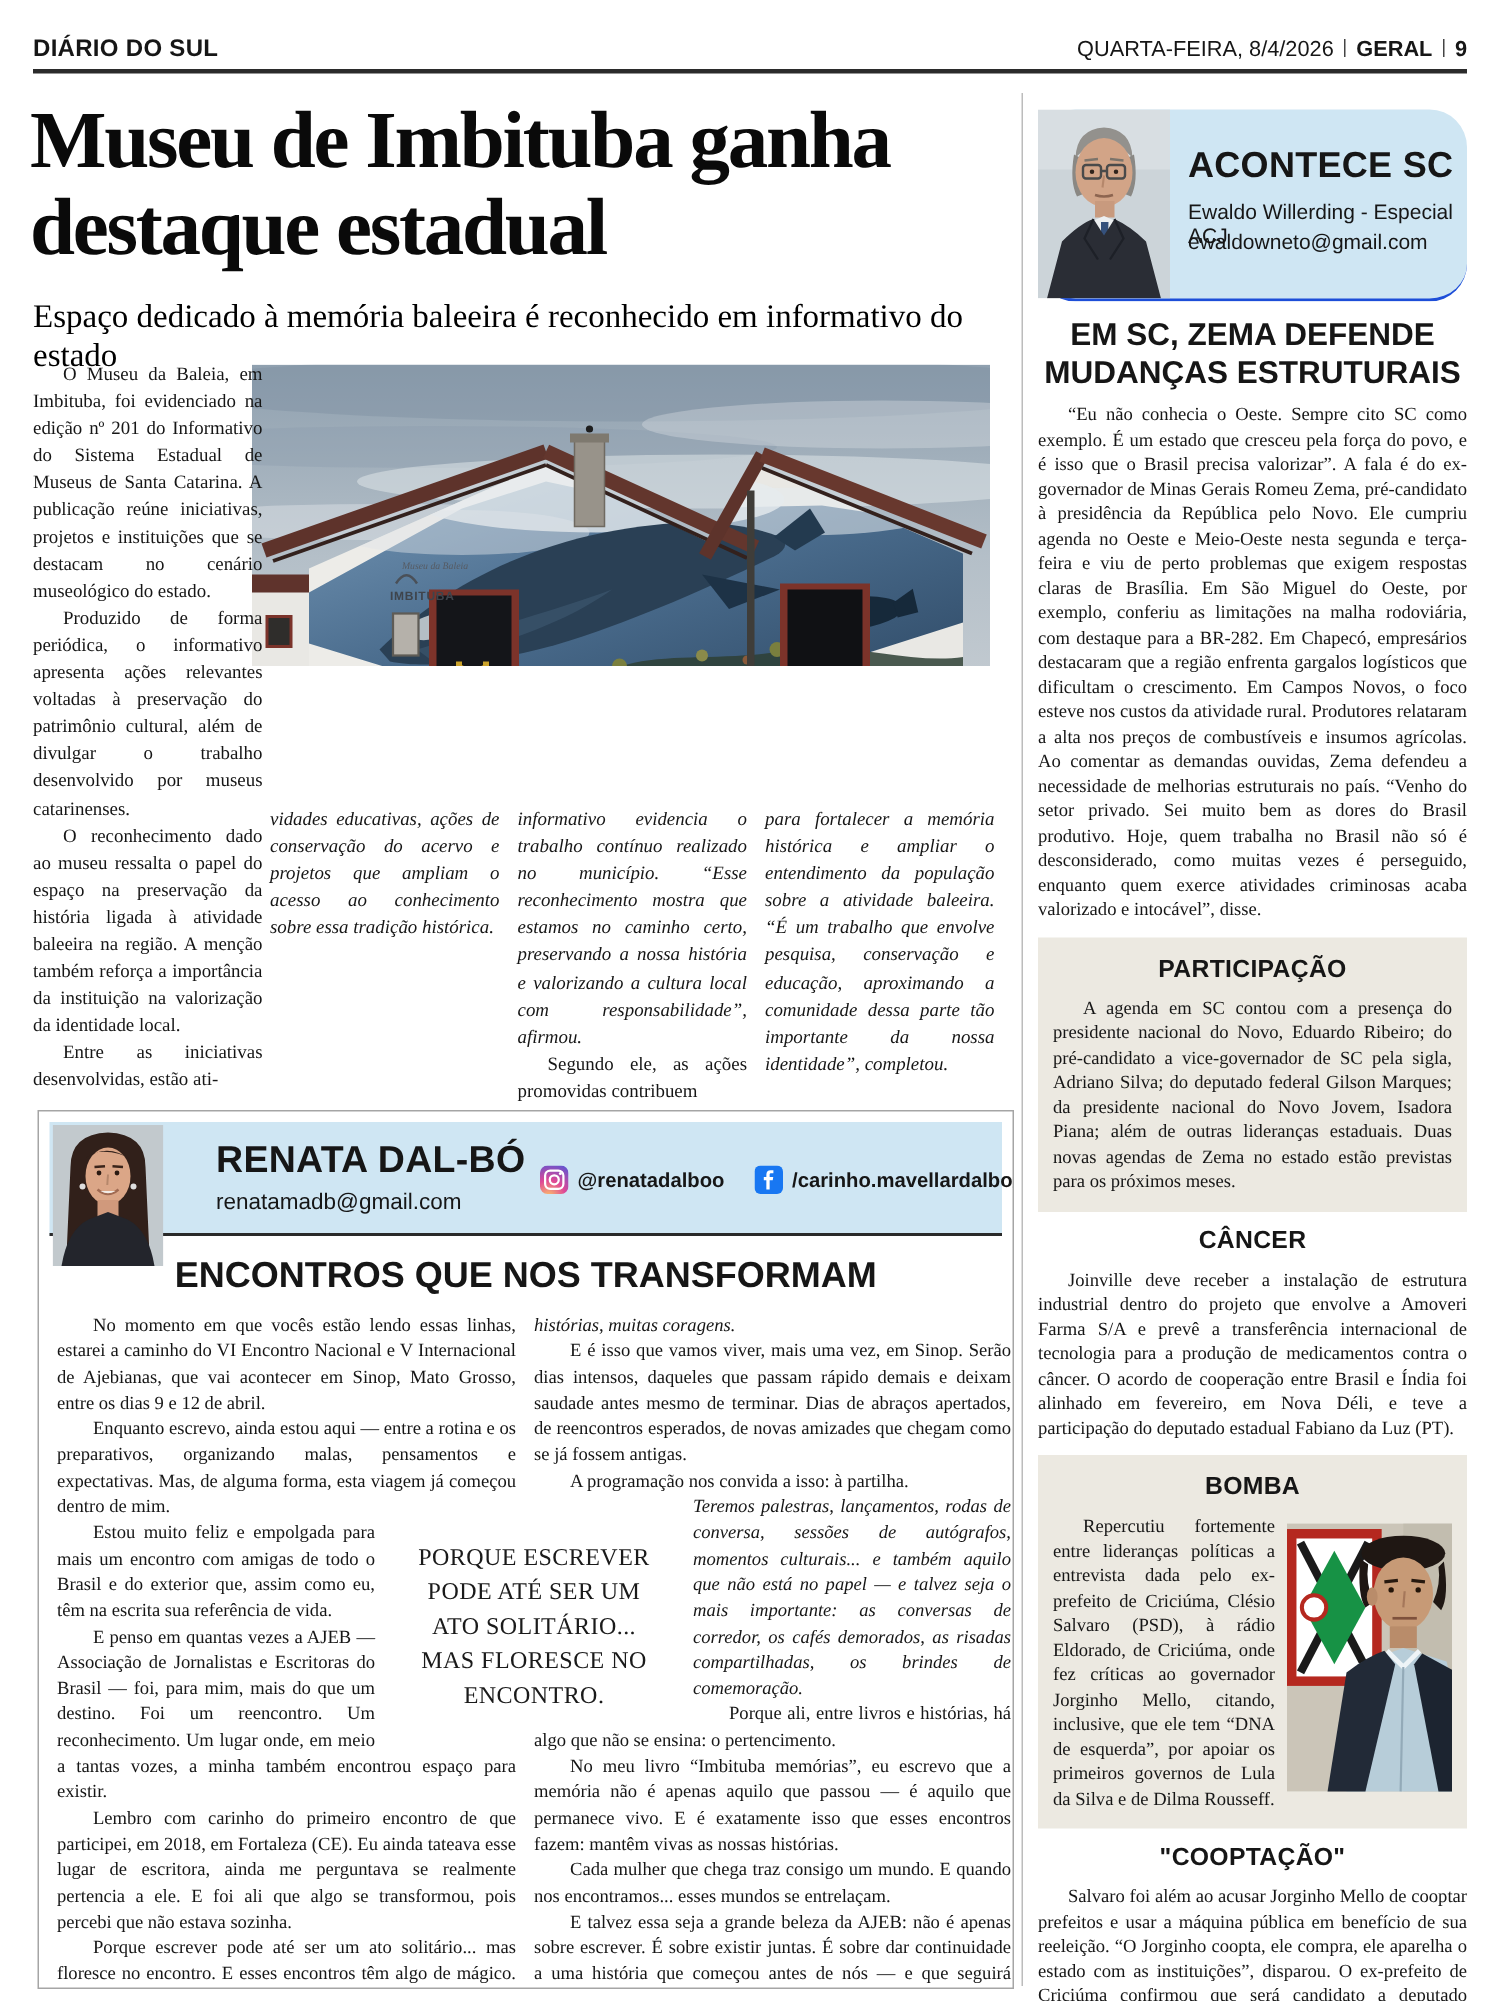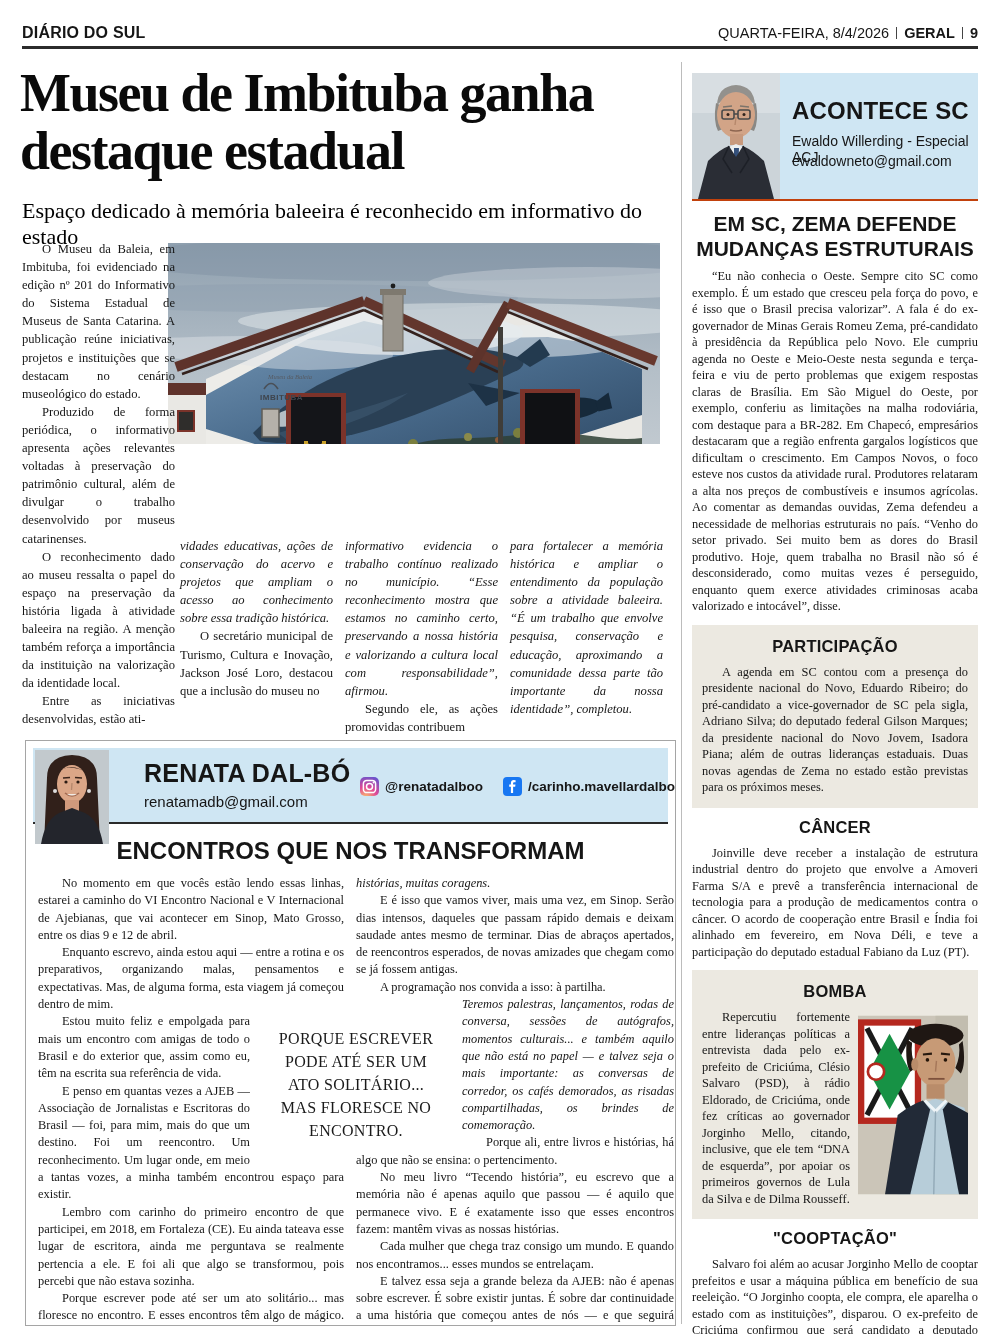--- a/index.html
+++ b/index.html
@@ -29,21 +29,21 @@
   #mcol4{left:510px;top:537px;}
 
   .photo{position:absolute;left:168px;top:243px;width:492px;height:201px;overflow:hidden;}
   .photo svg{display:block;}
 
   
   .vdivider{position:absolute;left:681px;top:62px;height:1262px;width:1px;background:#bcbcbc;}
 
   
   .rightcol{position:absolute;left:692px;top:73px;width:286px;}
-  .a-band{position:relative;height:126px;background:#cfe6f3;border-bottom:2px solid #c2410c;}
+  .a-band{position:relative;height:126px;background:#cfe6f3;border-bottom:2px solid #1d4ed8;border-radius:25px;}
   .a-photo{position:absolute;left:0;top:0;width:88px;height:126px;overflow:hidden;}
   .a-title{position:absolute;left:100px;top:24px;font-family:"Liberation Sans",sans-serif;
            font-weight:bold;font-size:24px;letter-spacing:.2px;}
   .a-byline{position:absolute;left:100px;top:60px;font-family:"Liberation Sans",sans-serif;font-size:14px;}
   .a-email{position:absolute;left:100px;top:80px;font-family:"Liberation Sans",sans-serif;font-size:14px;}
 
   .zema-title{text-align:center;font-family:"Liberation Sans",sans-serif;font-weight:bold;
               font-size:21px;line-height:25px;margin:10px 0 7px;}
   .rc-body{font-size:12.4px;line-height:16.5px;text-align:justify;}
   .rc-body p, p.rc-body{margin:0;text-indent:20px;}
@@ -194,21 +194,20 @@
   </div>
 
   <div class="mcol" id="mcol1">
       <p>O Museu da Baleia, em Imbituba, foi evidenciado na edição nº 201 do Informativo do Sistema Estadual de Museus de Santa Catarina. A publicação reúne iniciativas, projetos e instituições que se destacam no cenário museológico do estado.</p>
       <p>Produzido de forma periódica, o informativo apresenta ações relevantes voltadas à preservação do patrimônio cultural, além de divulgar o trabalho desenvolvido por museus catarinenses.</p>
       <p>O reconhecimento dado ao museu ressalta o papel do espaço na preservação da história ligada à atividade baleeira na região. A menção também reforça a importância da instituição na valorização da identidade local.</p>
       <p>Entre as iniciativas desenvolvidas, estão ati-</p>
     </div>
   <div class="mcol noindent-first" id="mcol2">
       <p>vidades educativas, ações de conservação do acervo e projetos que ampliam o acesso ao conhecimento sobre essa tradição histórica.</p>
-      <p>O secretário municipal de Turismo, Cultura e Inovação, Jackson José Loro, destacou que a inclusão do museu no</p>
     </div>
   <div class="mcol noindent-first" id="mcol3">
       <p>informativo evidencia o trabalho contínuo realizado no município. “Esse reconhecimento mostra que estamos no caminho certo, preservando a nossa história e valorizando a cultura local com responsabilidade”, afirmou.</p>
       <p>Segundo ele, as ações promovidas contribuem</p>
     </div>
   <div class="mcol noindent-first" id="mcol4">
       <p>para fortalecer a memória histórica e ampliar o entendimento da população sobre a atividade baleeira. “É um trabalho que envolve pesquisa, conservação e educação, aproximando a comunidade dessa parte tão importante da nossa identidade”, completou.</p>
     </div>
 
   <div class="vdivider"></div>
@@ -368,21 +367,21 @@
       <div class="r-colB noindent-first">
         <div class="noindent-first">
             <p>histórias, muitas coragens.</p>
             <p>E é isso que vamos viver, mais uma vez, em Sinop. Serão dias intensos, daqueles que passam rápido demais e deixam saudade antes mesmo de terminar. Dias de abraços apertados, de reencontros esperados, de novas amizades que chegam como se já fossem antigas.</p>
             <p>A programação nos convida a isso: à partilha.</p>
           </div>
         <div class="qspacer-l"></div>
         <div>
             <p>Teremos palestras, lançamentos, rodas de conversa, sessões de autógrafos, momentos culturais... e também aquilo que não está no papel — e talvez seja o mais importante: as conversas de corredor, os cafés demorados, as risadas compartilhadas, os brindes de comemoração.</p>
             <p>Porque ali, entre livros e histórias, há algo que não se ensina: o pertencimento.</p>
-            <p>No meu livro “Tecendo história”, eu escrevo que a memória não é apenas aquilo que passou — é aquilo que permanece vivo. E é exatamente isso que esses encontros fazem: mantêm vivas as nossas histórias.</p>
+            <p>No meu livro “Imbituba memórias”, eu escrevo que a memória não é apenas aquilo que passou — é aquilo que permanece vivo. E é exatamente isso que esses encontros fazem: mantêm vivas as nossas histórias.</p>
             <p>Cada mulher que chega traz consigo um mundo. E quando nos encontramos... esses mundos se entrelaçam.</p>
             <p>E talvez essa seja a grande beleza da AJEB: não é apenas sobre escrever. É sobre existir juntas. É sobre dar continuidade a uma história que começou antes de nós — e que seguirá depois.</p>
           </div>
       </div>
       <div class="pullquote">PORQUE ESCREVER PODE ATÉ SER UM ATO SOLITÁRIO... MAS FLORESCE NO ENCONTRO.</div>
     </div>
   </div>
 
 </div>
 

